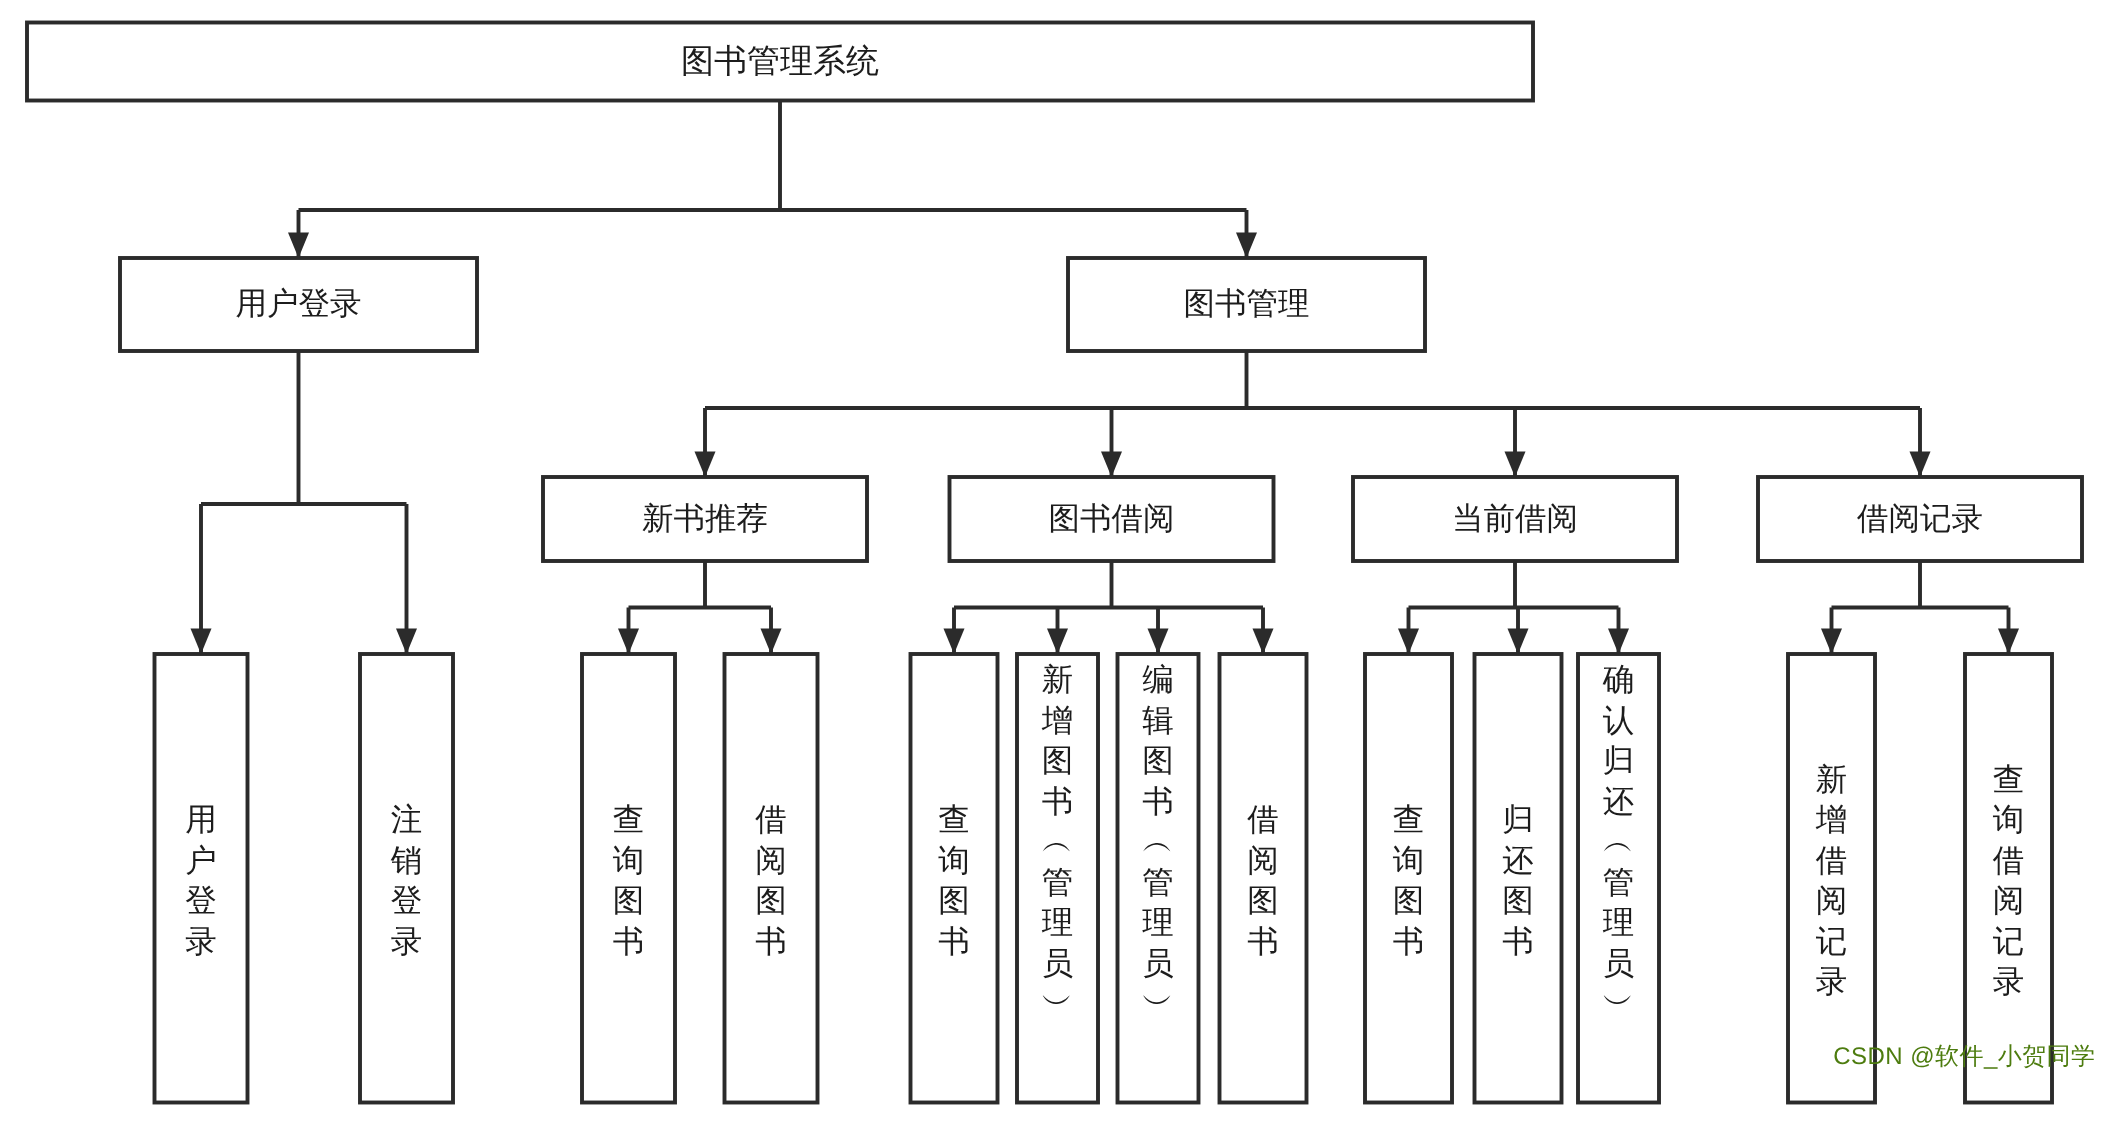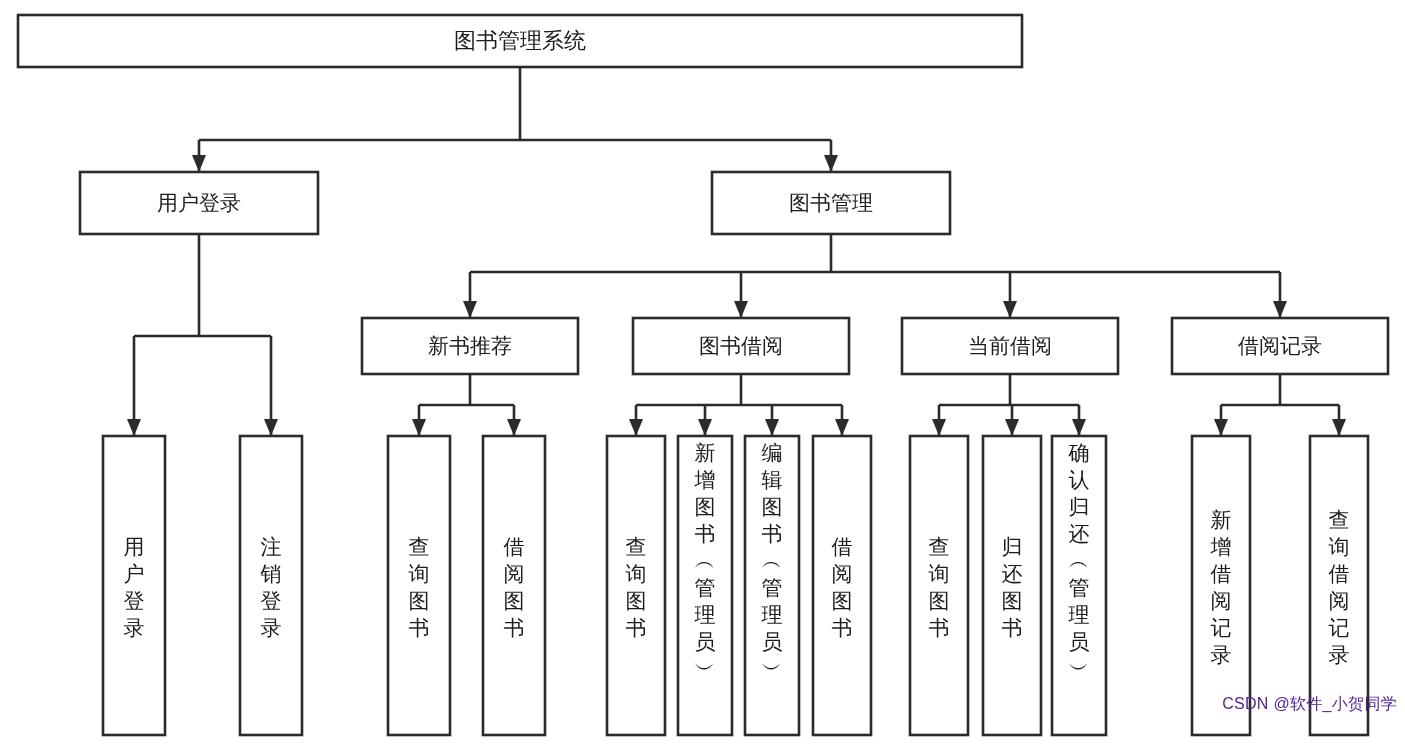--- a/index.html
+++ b/index.html
@@ -57,21 +57,21 @@
   }
   .title-label {
     font-size: 22px;
   }
   .watermark {
     position: absolute;
     right: 8px;
     bottom: 4px;
     font-family: "Liberation Sans", "DejaVu Sans", sans-serif;
     font-size: 16px;
-    color: #4c1d95;
+    color: #4d7c0f;
     letter-spacing: 0.3px;
     white-space: nowrap;
     user-select: none;
   }
 </style>
 </head>
 <body>
 
 <div id="diagram-root">
   <svg id="tree-svg" viewBox="0 0 1405 747">

